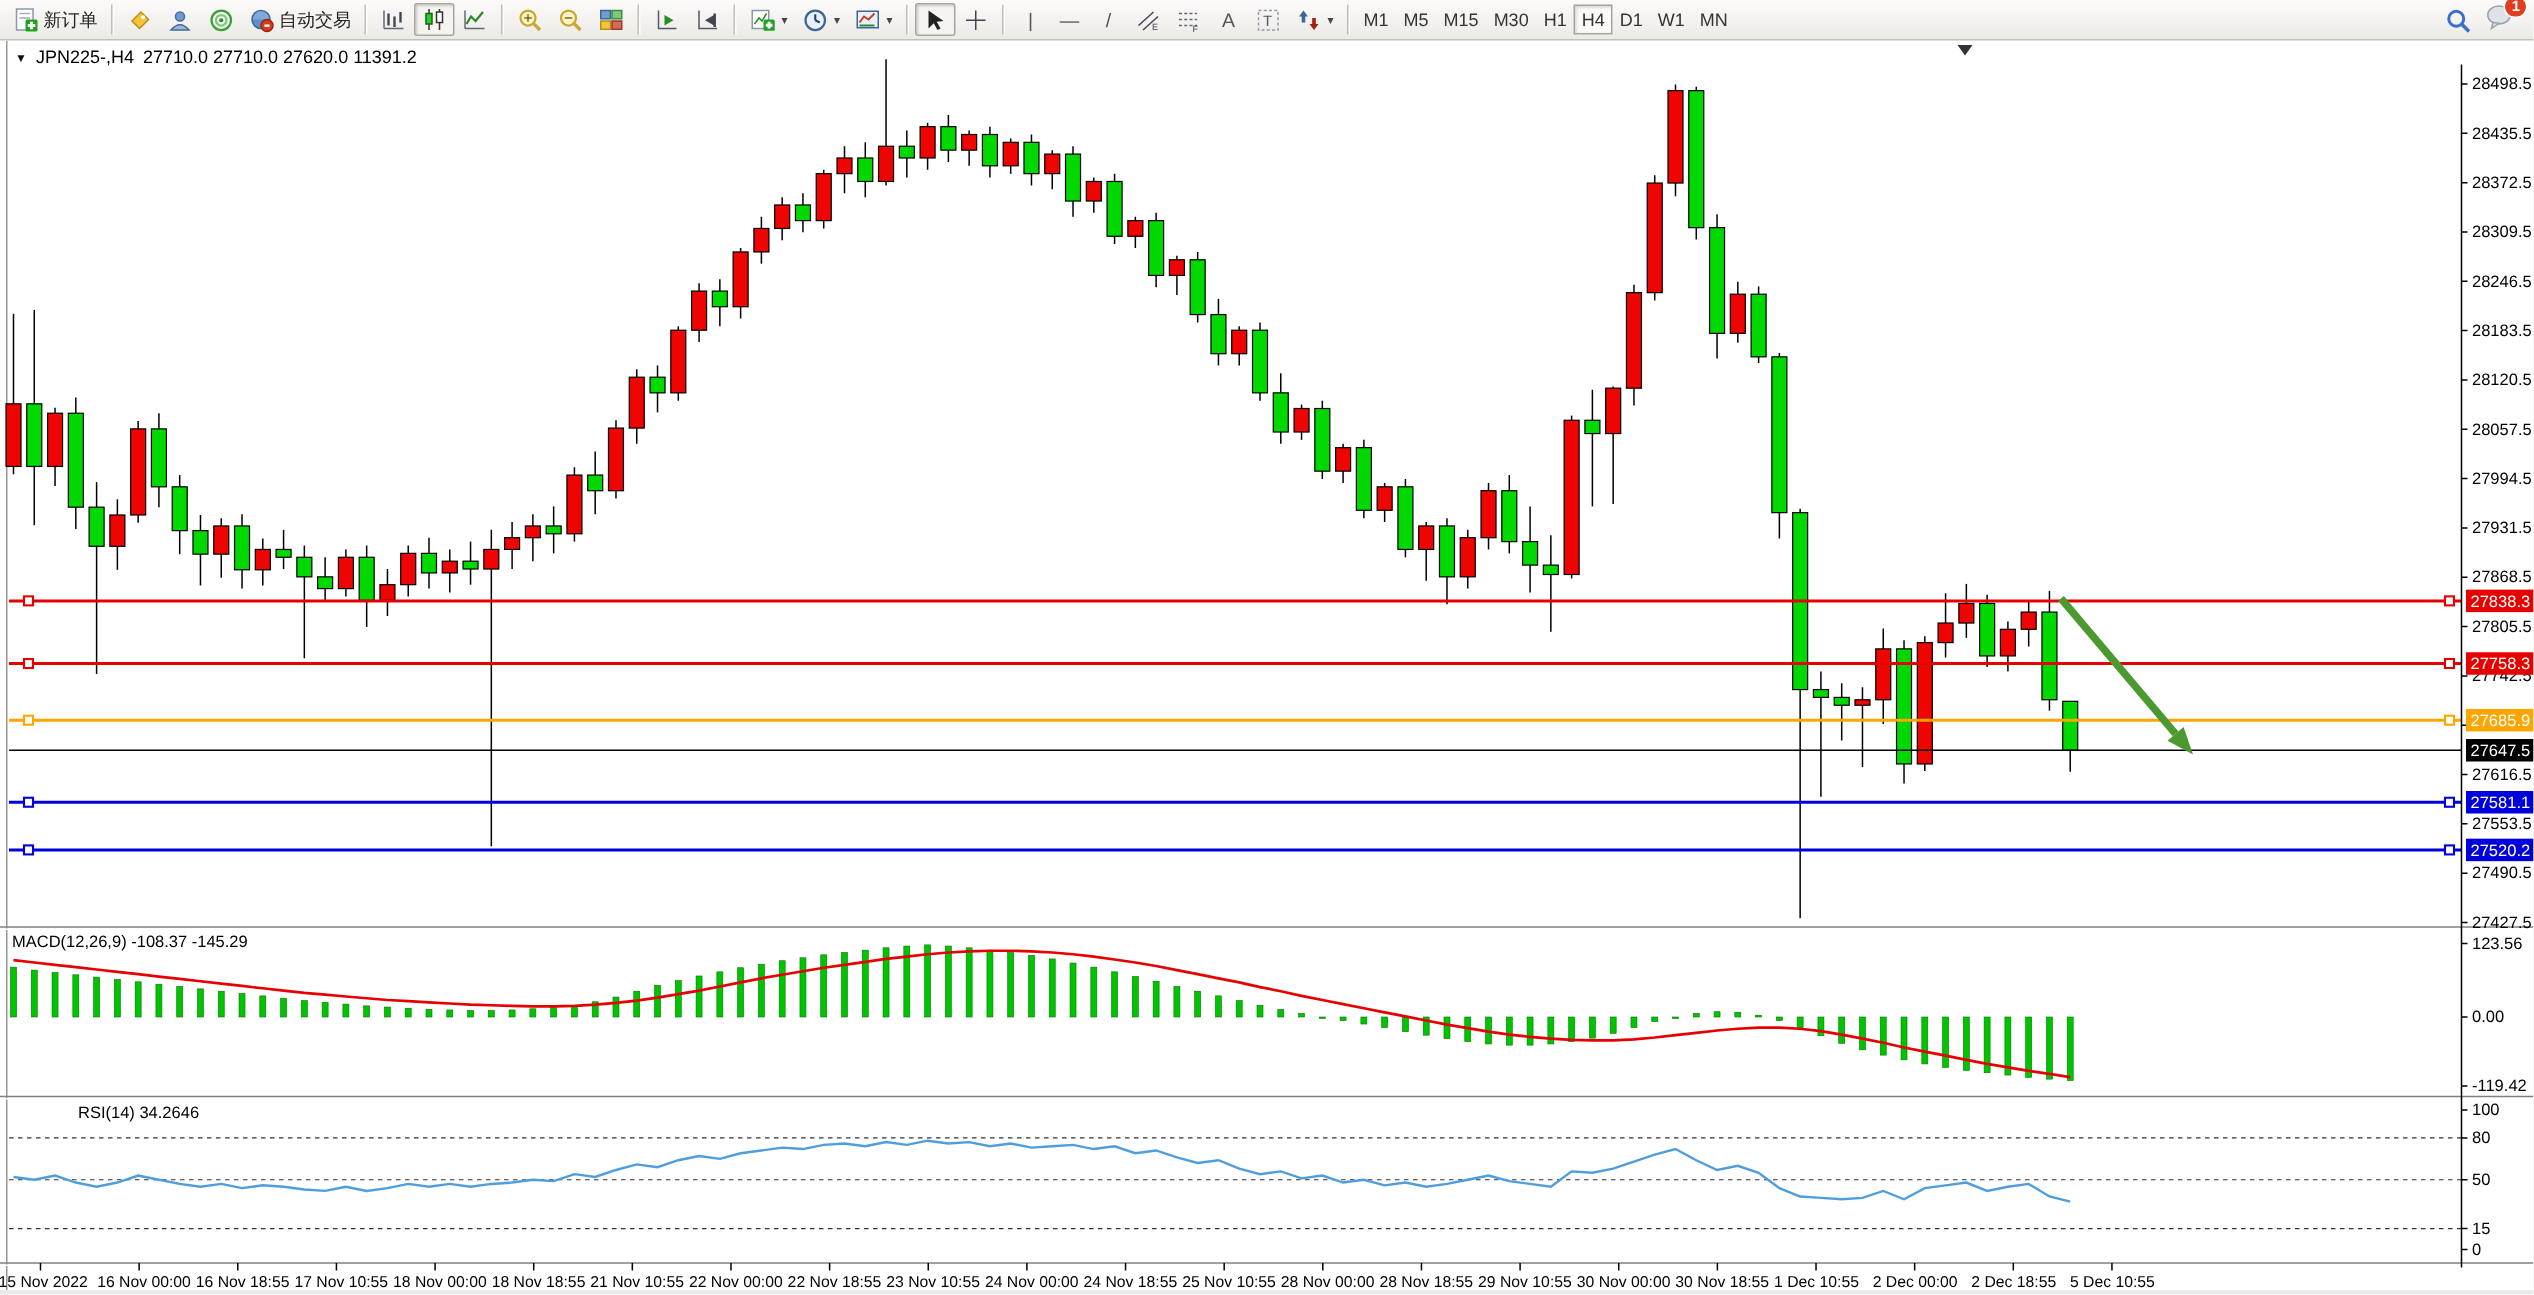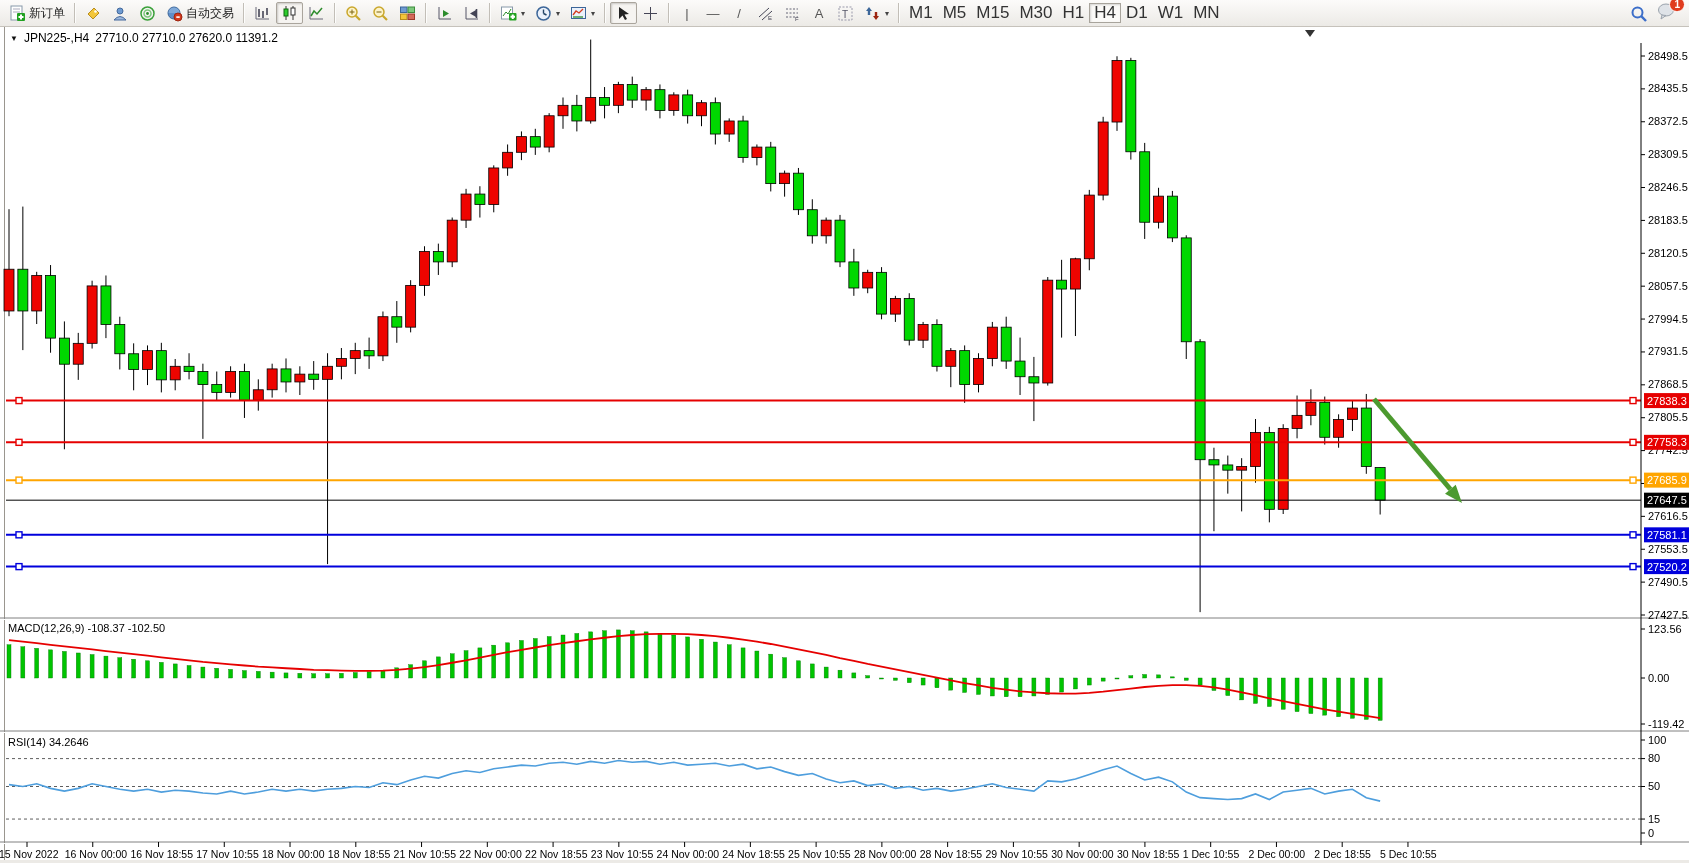--- a/index.html
+++ b/index.html
@@ -10,39 +10,39 @@
   
   #toolbar { position:absolute; left:0; top:0; width:1689px; height:27px;
     background:linear-gradient(#fcfbfa,#eceae6); border-bottom:1px solid #c6c2bb;
     display:flex; align-items:center; padding:0 4px; z-index:10; }
   .tb-btn { height:22px; display:flex; align-items:center; gap:3px; padding:0 4px;
     border:1px solid transparent; border-radius:2px; font-size:12px; color:#222; cursor:default; }
   .tb-btn.active { background:#f6f4f1; border:1px solid #aaa59d;
     box-shadow:inset 1px 1px 2px rgba(0,0,0,.18); }
   .tb-sep { width:0; height:20px; border-left:1px solid #c2beb7; border-right:1px solid #fdfdfc; margin:0 4px; }
   .tf-btn { height:20px; min-width:24px; padding:0 4px; display:flex; align-items:center; justify-content:center;
-    font-size:17px; color:#333; border:1px solid transparent; }
+    font-size:12px; color:#333; border:1px solid transparent; }
   .tf-btn.active { background:#fbfaf8; border:1px solid #a8a49c; box-shadow:inset 1px 1px 2px rgba(0,0,0,.15); }
   .drop { font-size:8px; color:#444; margin-left:1px; }
   .icon16 { width:17px; height:17px; display:inline-block; }
   .glyph { font-size:13px; color:#555; width:16px; text-align:center; }
   #tb-right { margin-left:auto; display:flex; align-items:center; gap:10px; padding-right:8px; }
   #chat-wrap { position:relative; }
   #chat-badge { position:absolute; top:-5px; right:-8px; background:#e03c1e; color:#fff;
     border-radius:8px; font-size:10px; font-weight:bold; padding:0 4px; line-height:13px; border:1px solid #fff; }
 
   
   #chart-area { position:absolute; left:0; top:27px; width:1689px; height:836px; background:#fff; }
   #title-row { position:absolute; left:10px; top:4px; display:flex; align-items:center; gap:6px;
     font-size:12px; color:#000; z-index:5; }
   #title-tri { font-size:8px; color:#111; }
   #chart-svg { position:absolute; left:0; top:0; }
   #macd-label, #rsi-label { position:absolute; left:8px; font-size:11px; color:#000; z-index:5; }
   #macd-label { top:595px; }
-  #rsi-label  { top:709px; }
+  #rsi-label  { top:709px;margin-left:44px; }
   text { font-family:"Liberation Sans", sans-serif; }
 </style>
 </head>
 <body>
 
 <div id="window">
 
   <div id="toolbar">
     <div class="tb-btn">
       <span class="icon16">
@@ -296,21 +296,21 @@
       </span>
     </div>
   </div>
 
   <div id="chart-area">
     <div id="title-row">
       <span id="title-tri">▼</span>
       <span>JPN225-,H4</span>
       <span>27710.0 27710.0 27620.0 11391.2</span>
     </div>
-    <div id="macd-label">MACD(12,26,9) -108.37 -102.50</div>
+    <div id="macd-label">MACD(12,26,9) -108.37 -145.29</div>
     <div id="rsi-label">RSI(14) 34.2646</div>
     <svg id="chart-svg" width="1689" height="836" viewBox="0 27 1689 836">
         <line x1="4.5" y1="27" x2="4.5" y2="863" stroke="#9a968f"></line>
         <line x1="6" y1="758.6" x2="1641" y2="758.6" stroke="#333" stroke-width="0.8" stroke-dasharray="3,3"></line>
         <line x1="6" y1="786.5" x2="1641" y2="786.5" stroke="#333" stroke-width="0.8" stroke-dasharray="3,3"></line>
         <line x1="6" y1="819.05" x2="1641" y2="819.05" stroke="#333" stroke-width="0.8" stroke-dasharray="3,3"></line>
         <line x1="9" y1="209.19000933706815" x2="9" y2="316.18814192343604" stroke="#000000" stroke-width="1"></line>
         <rect x="4" y="269.21335200746967" width="10" height="41.755368814192366" fill="#ee0400" stroke="#000" stroke-width="0.8"></rect>
         <line x1="22.85" y1="206.58029878618115" x2="22.85" y2="350.1143790849673" stroke="#000000" stroke-width="1"></line>
         <rect x="17.85" y="269.21335200746967" width="10" height="41.755368814192366" fill="#00d800" stroke="#000" stroke-width="0.8"></rect>

